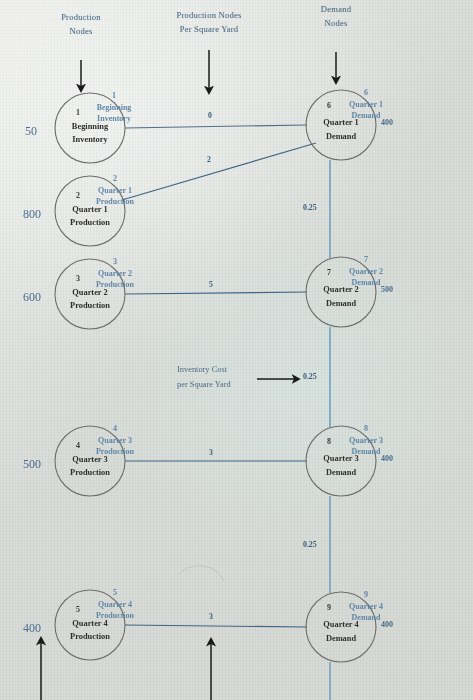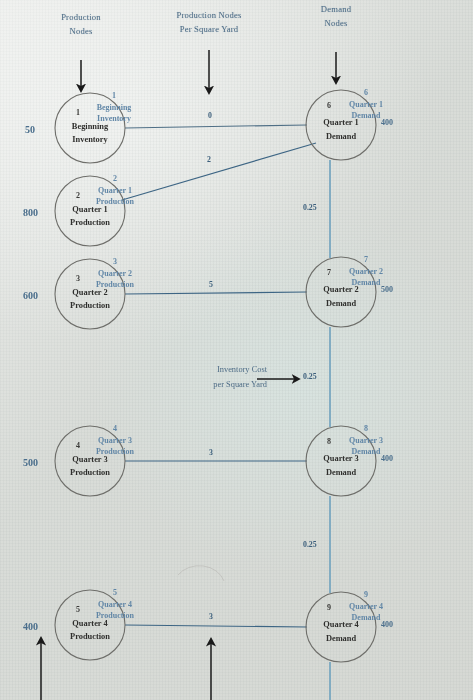--- a/index.html
+++ b/index.html
@@ -24,24 +24,24 @@
 
   
   .hdr{
     font-size:8.6px;letter-spacing:.2px;color:#4e6c86;
     text-align:center;line-height:14px;position:absolute;
     text-shadow:0 0 1px rgba(120,150,170,.45);
   }
   .nodeNum{ font-size:8px;color:#3a3a38;font-weight:bold; }
   .nodeTxt{ font-size:8.4px;color:#2f2f2d;font-weight:bold;line-height:12.5px;text-align:center;}
   .ghostTxt{ font-size:8px;color:#5b82a4;font-weight:bold;line-height:11.5px;text-align:center;opacity:.95;}
-  .supply{ font-size:10px;color:#4a6e8c;font-weight:bold;}
+  .supply{ font-size:12px;color:#4a6e8c;font-weight:normal;}
   .demand{ font-size:8px;color:#4a6e8c;font-weight:bold;}
   .edgelbl{ font-size:7.8px;color:#3c5f7c;font-weight:bold;}
-  .invlbl{ font-size:8.4px;color:#4e6c86;line-height:15px;text-align:right;}
+  .invlbl{ font-size:8.4px;color:#4e6c86;line-height:15px;text-align:left;}
   .abs{position:absolute;}
   .node-wrap{position:absolute;width:0;height:0;}
 </style>
 </head>
 <body>
 
 <div id="page">
 
   <svg id="net" viewBox="0 0 473 700">
     <defs>

